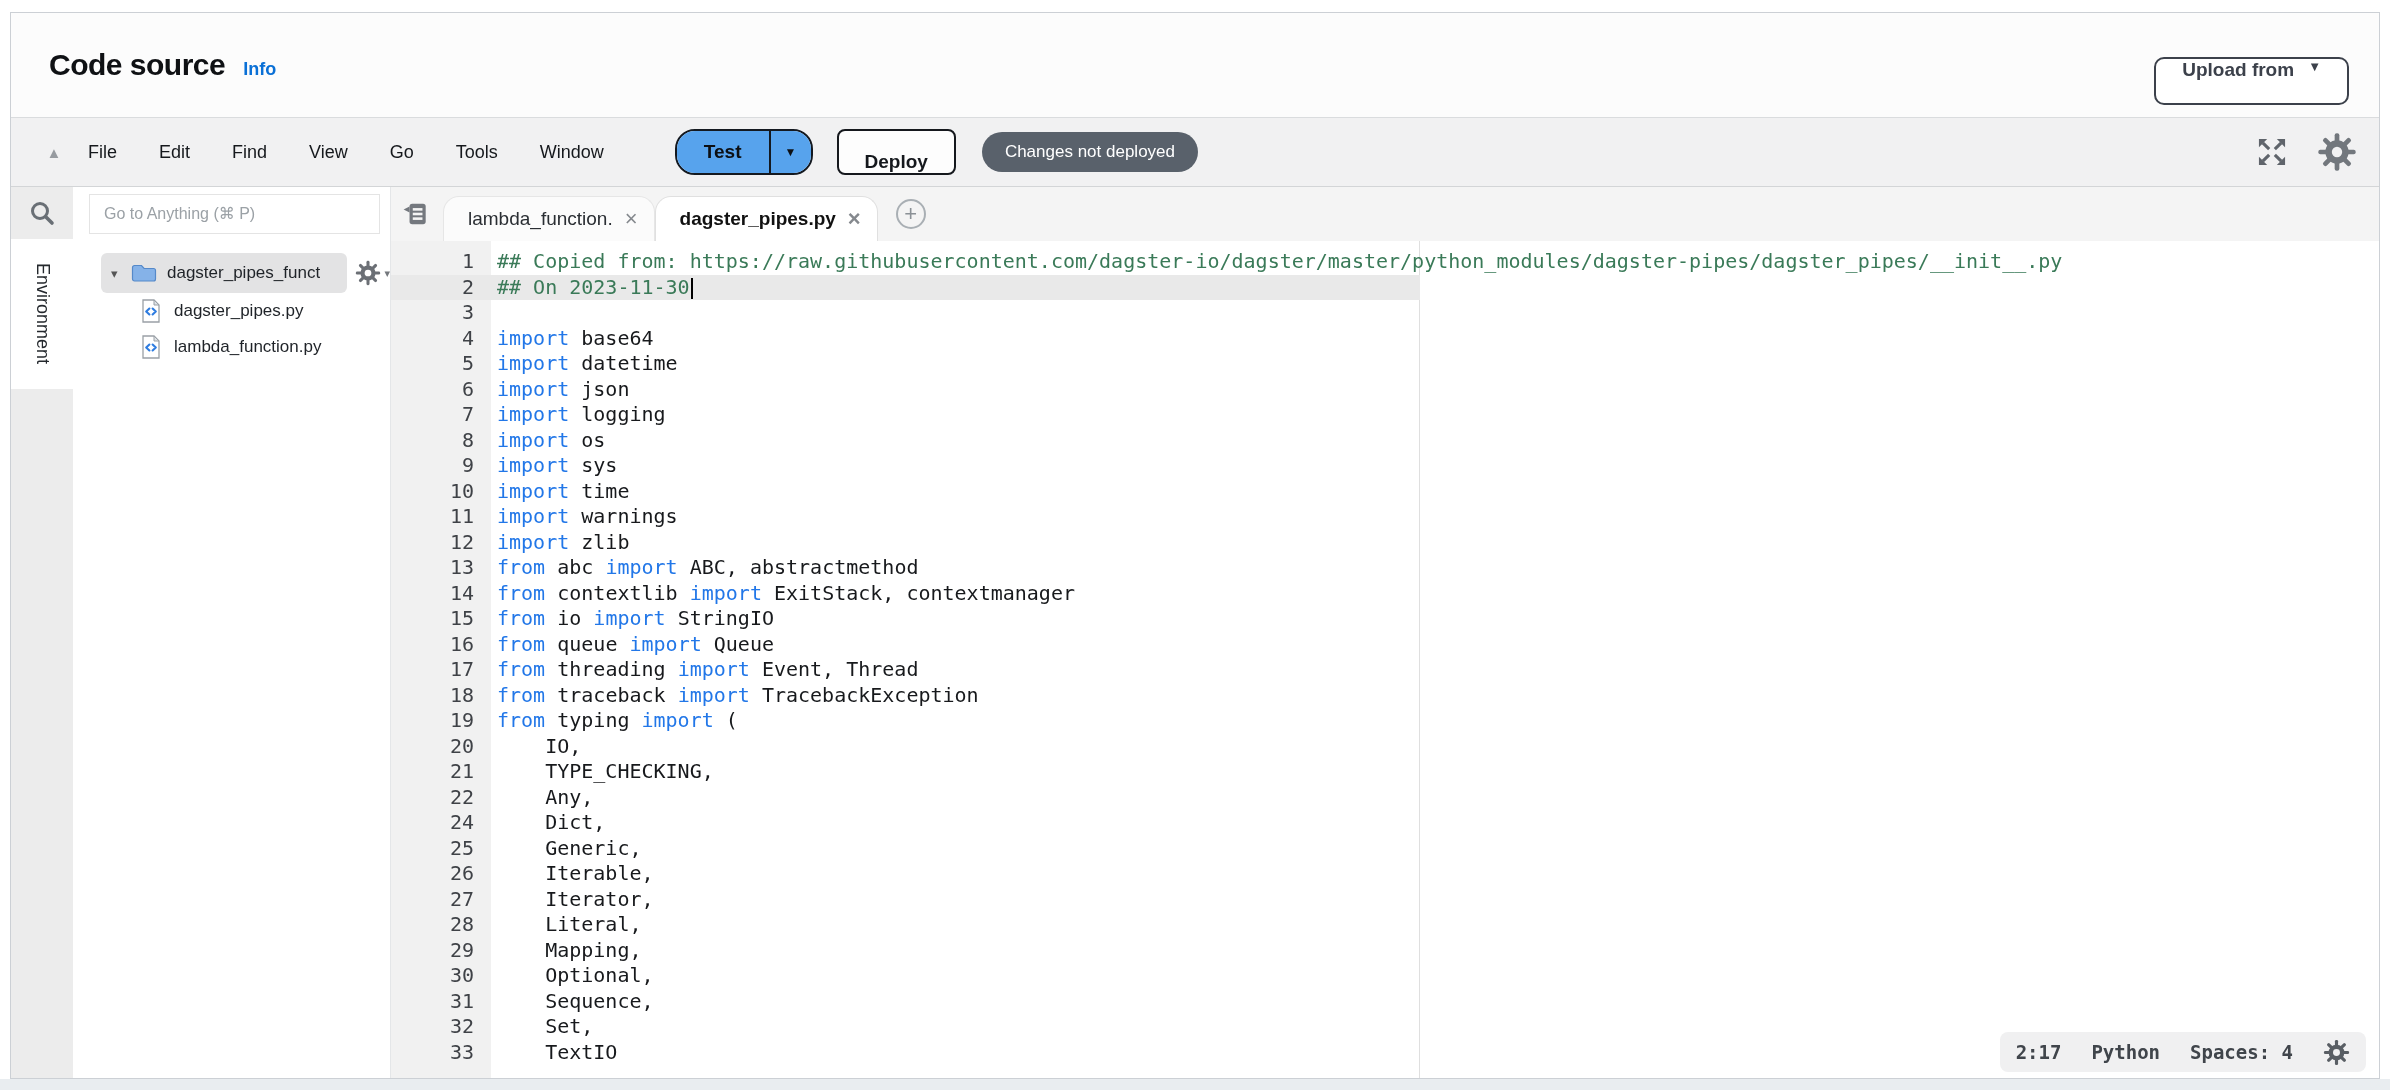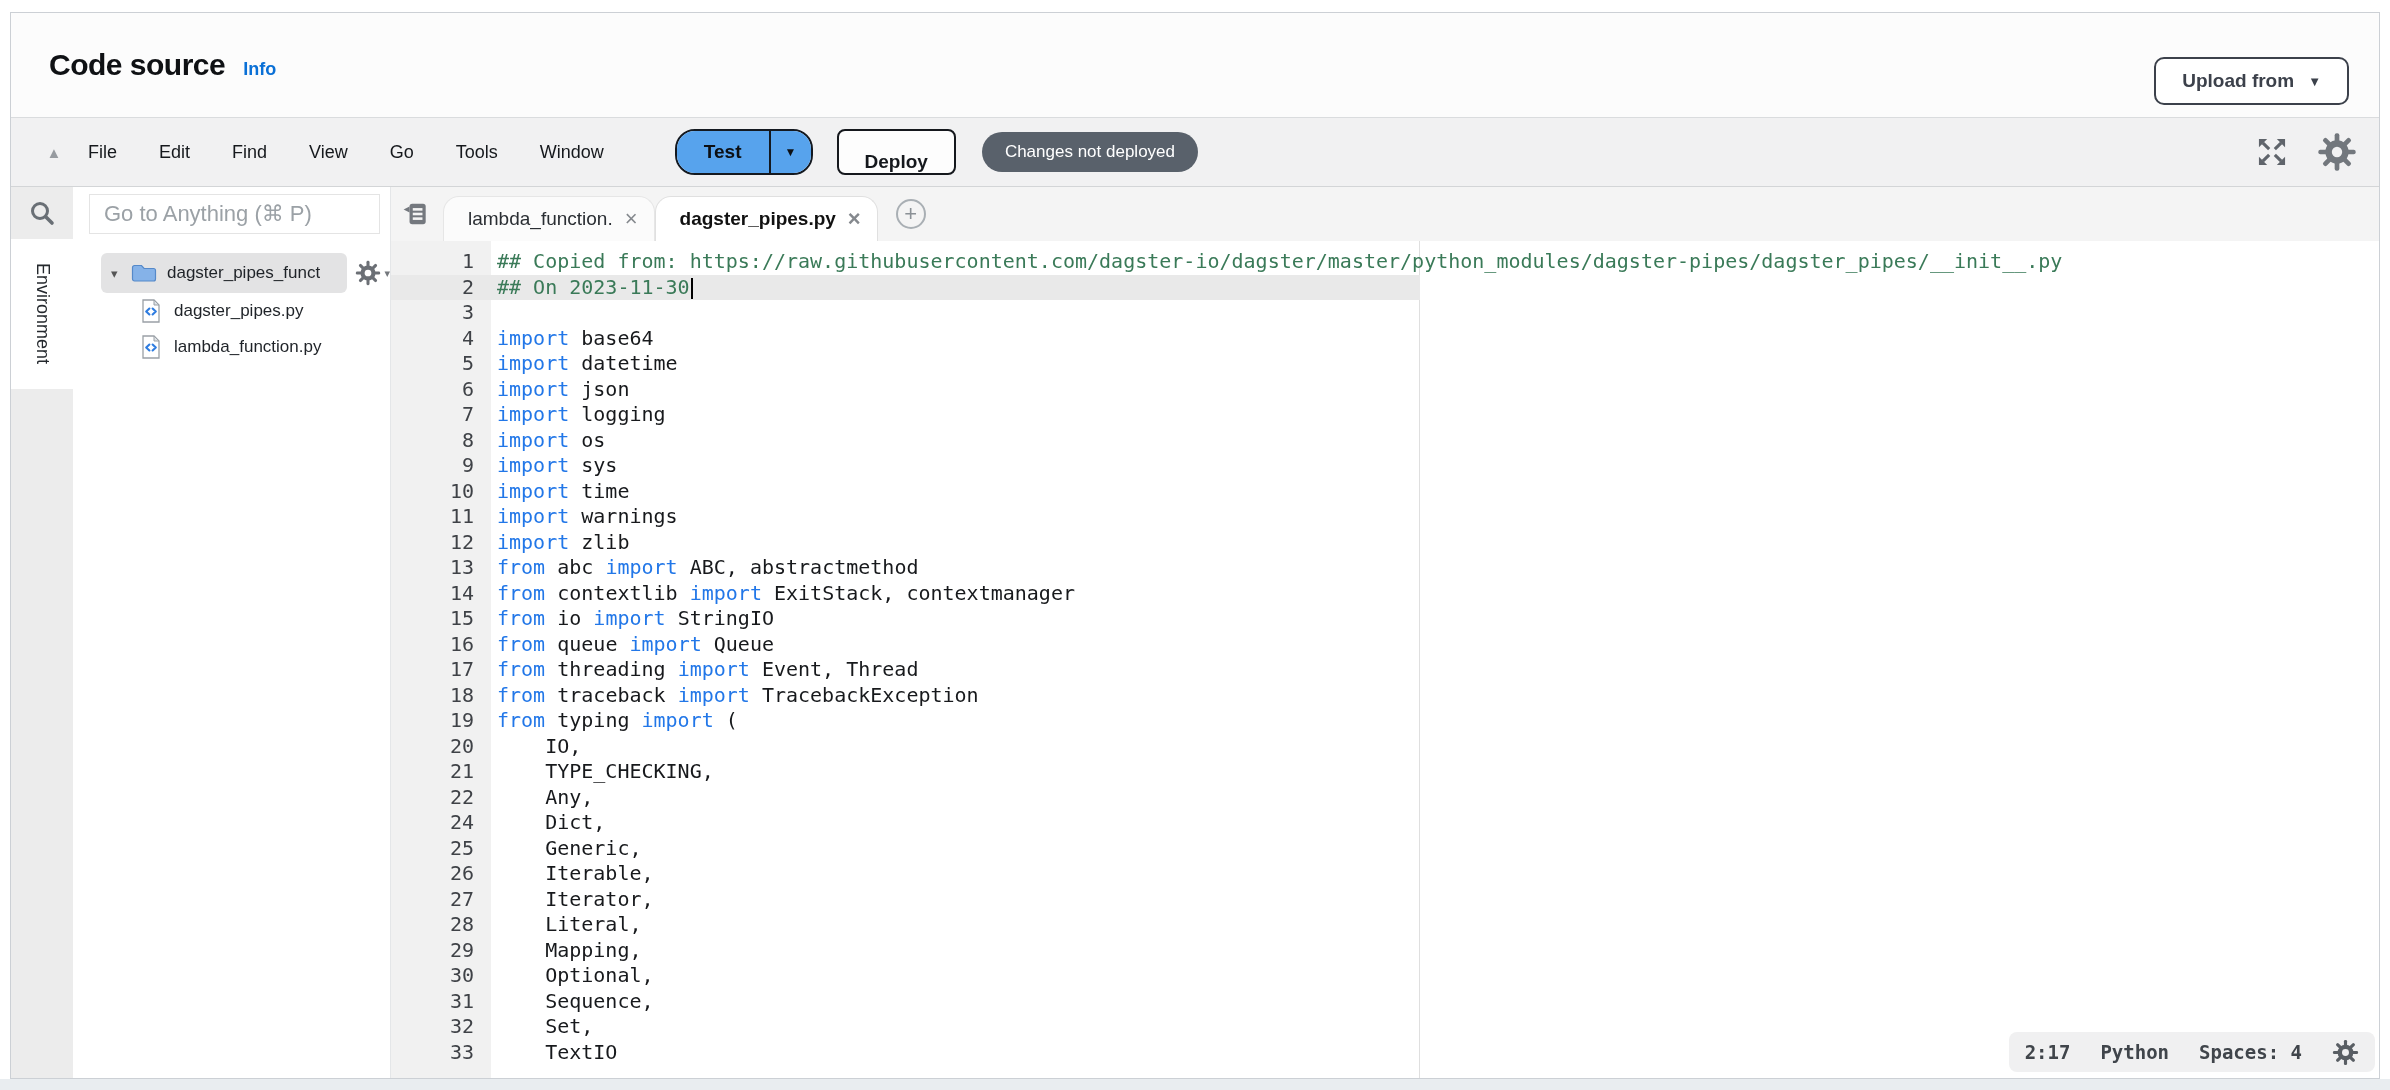--- a/index.html
+++ b/index.html
@@ -9,21 +9,21 @@
 
   .card { position:absolute; left:10px; top:12px; width:2370px; height:1067px;
           background:#fff; border:1px solid #ccd0d5; display:flex; flex-direction:column; }
 
   
   .hdr { height:104px; background:#fcfcfc; display:flex; align-items:center; padding:0 30px 0 38px; }
   .hdr-title { font-size:30px; font-weight:bold; color:#0f1114; letter-spacing:-0.5px; }
   .hdr-info { font-size:18px; font-weight:bold; color:#0a70d6; margin-left:18px; margin-top:8px; cursor:pointer; }
   .upload-btn { margin-left:auto; height:48px; padding:0 26px; border:2px solid #3c414b; border-radius:10px;
                 background:#fff; font-size:19px; font-weight:bold; color:#3c414b;
-                display:flex; align-items:center; gap:14px; cursor:pointer;margin-top:32px; }
+                display:flex; gap:14px; cursor:pointer;margin-top:32px; }
   .upload-btn .caret { font-size:13px; }
 
   
   .menubar { height:70px; background:#f1f1f2; border-top:1px solid #dadcde; border-bottom:1px solid #d3d5d7;
              display:flex; align-items:center; padding:0 22px 0 26px; }
   .collapse-tri { color:#979ba0; font-size:15px; width:34px; text-align:center; cursor:pointer; }
   .menu-items { display:flex; align-items:center;gap:8px; }
   .menu-item { font-size:18px; color:#15181c; padding:0 17px; cursor:pointer; }
   .test-split { margin-left:54px; display:flex; height:46px; border:2px solid #141920; border-radius:20px;
                 overflow:hidden; cursor:pointer; }
@@ -42,21 +42,21 @@
   .main { flex:1; display:flex; min-height:0; }
 
   .dock { width:62px; background:#ececec; display:flex; flex-direction:column; }
   .dock-search { height:52px; display:flex; align-items:center; justify-content:center; cursor:pointer; }
   .env-tab { height:150px; background:#fff; display:flex; align-items:center; justify-content:center;
              writing-mode:vertical-rl; font-size:18px; color:#24282d; cursor:pointer; }
 
   .tree-panel { width:318px; background:#fff; border-right:1px solid #e4e6e8; display:flex; flex-direction:column; }
   .search-row { height:52px; padding:7px 10px 5px 16px; }
   .search-row input { width:100%; height:40px; border:1px solid #e4e4e4; background:#fff; padding:0 14px;
-                      font-size:22px; color:#333; font-family:"Liberation Sans",sans-serif; }
+                      font-size:16px; color:#333; font-family:"Liberation Sans",sans-serif; }
   .search-row input::placeholder { color:#9ba1a6; }
   .tree { padding-top:14px; }
   .folder-row { display:flex; align-items:center; height:40px; }
   .folder-sel { margin-left:28px; width:255px; height:40px; background:#e3e3e4; border-radius:6px;
                 display:flex; align-items:center; padding-left:10px; cursor:pointer; overflow:hidden; }
   .tree-caret { color:#555; font-size:13px; width:20px; }
   .folder-label { font-size:17px; color:#1f2328; margin-left:10px; white-space:nowrap; overflow:hidden; }
   .tree-gear { display:flex; align-items:center; margin-left:8px; cursor:pointer; gap:3px; }
   .tree-gear .dd { color:#74787d; font-size:11px; }
   .file-row { display:flex; align-items:center; height:36px; padding-left:68px; gap:13px; cursor:pointer; }
@@ -83,21 +83,21 @@
   .lines { position:absolute; left:0; right:0; top:8px; }
   .line { position:relative; height:25.5px; line-height:25.5px; }
   .line .hl { position:absolute; left:0; top:0; bottom:0; width:1029px; background:#e9e9e9; }
   .num { position:absolute; left:0; top:0; width:83px; text-align:right; color:#3f4247; }
   .code { position:absolute; left:106px; top:0; white-space:pre; }
   .seg.kw { color:#2277e8; }
   .seg.com { color:#3a7a58; }
   .seg.pl { color:#17191c; }
   .cursor { display:inline-block; width:2px; height:21px; background:#000; vertical-align:middle; margin-left:1px; }
 
-  .statusbar { position:absolute; right:4px; bottom:6px; height:40px; background:#f0f0f1; border-radius:8px;
+  .statusbar { position:absolute; right:13px; bottom:6px; height:40px; background:#f0f0f1; border-radius:8px;
                display:flex; align-items:center; gap:30px; padding:0 16px; font-size:19px; font-weight:bold;
                color:#40454b; }
   .statusbar .sb-item { cursor:pointer; }
 </style>
 </head>
 <body>
 
 <div class="card">
 
   <div class="hdr">

